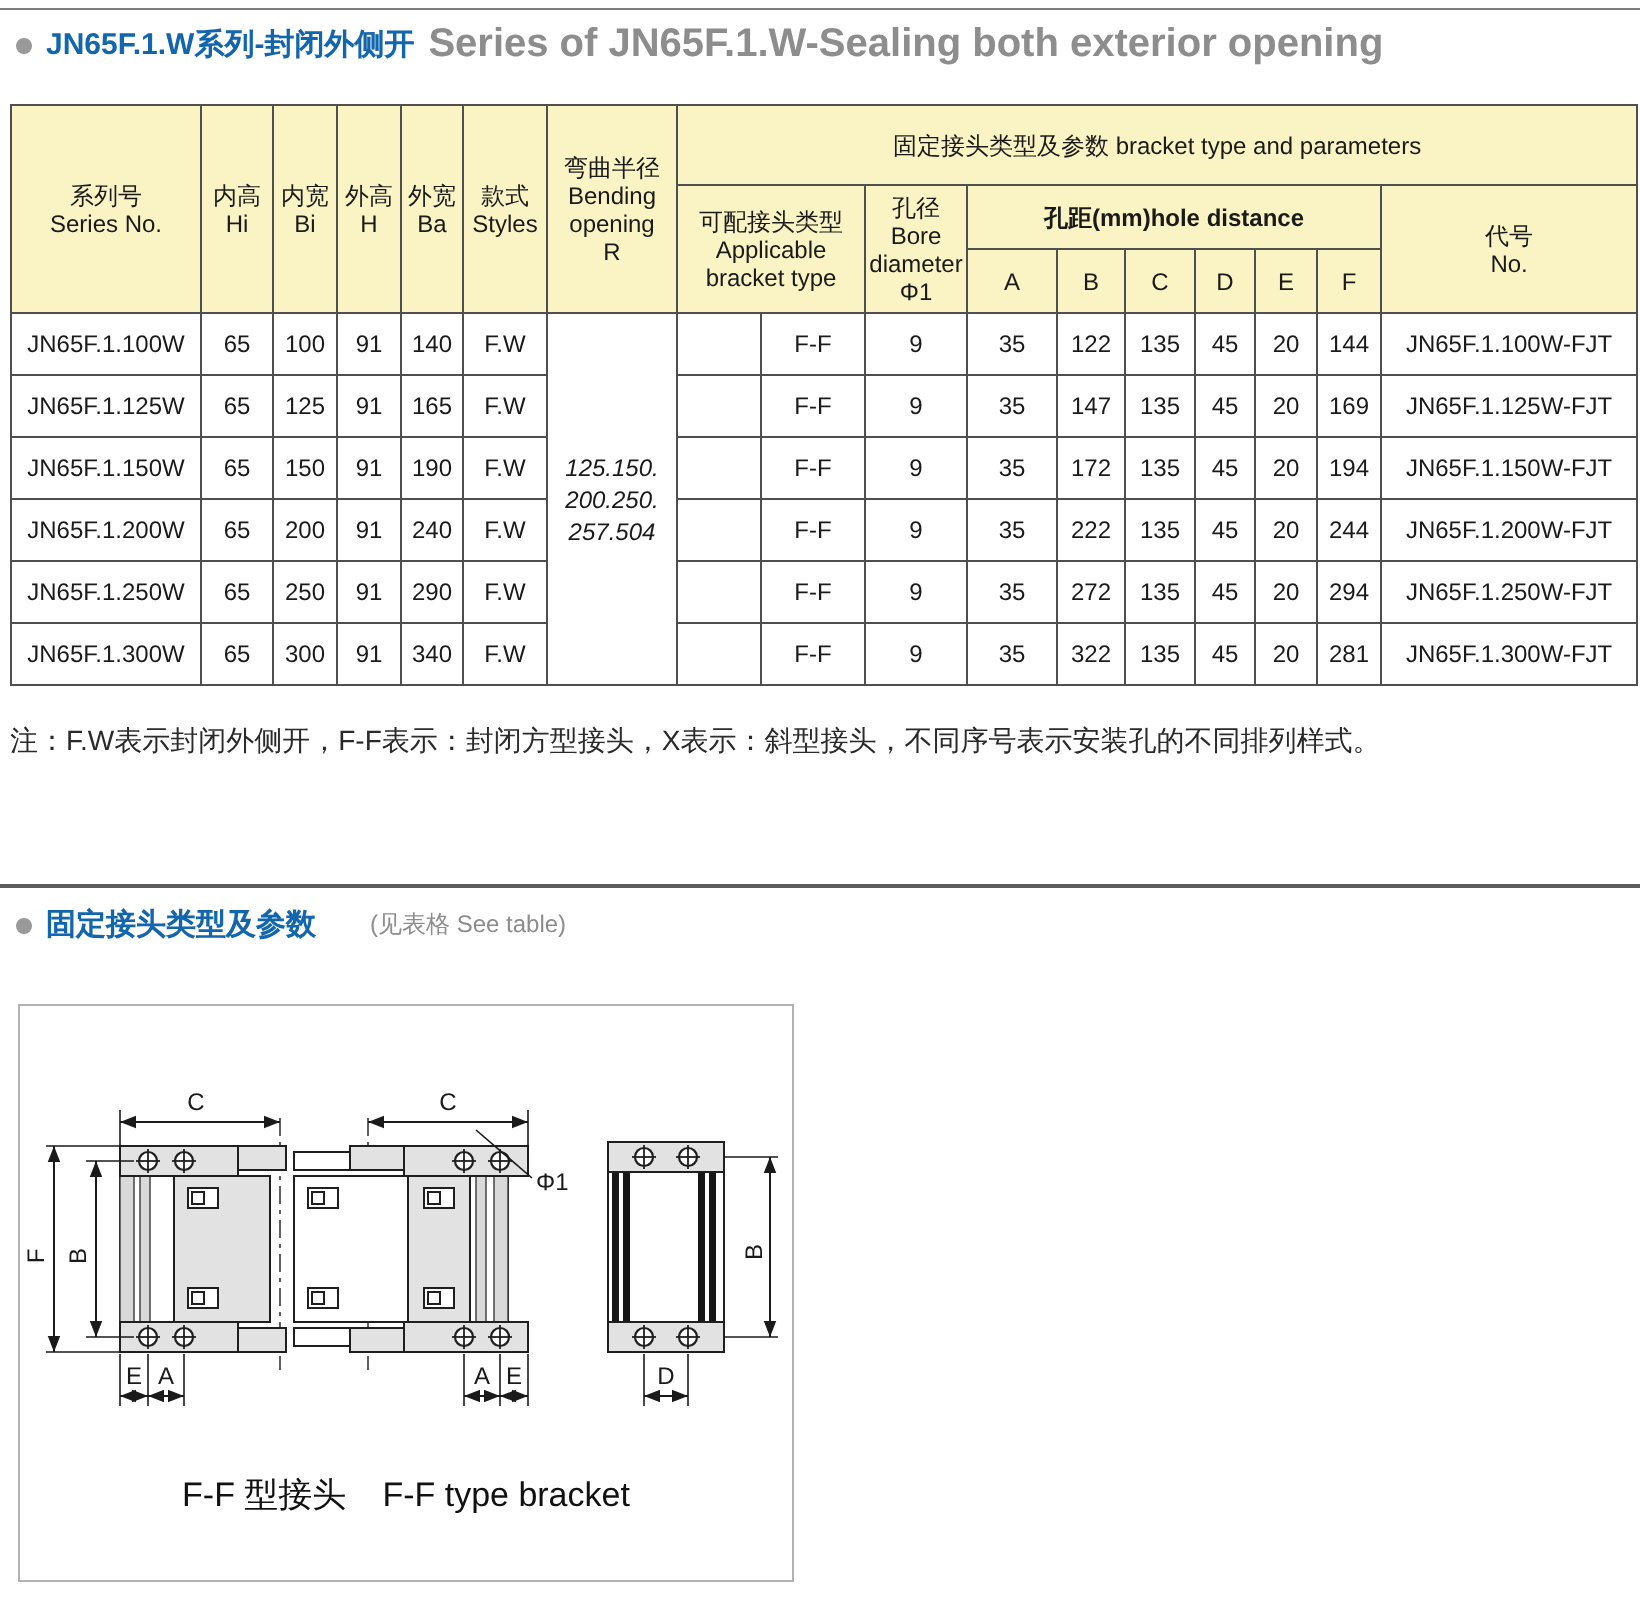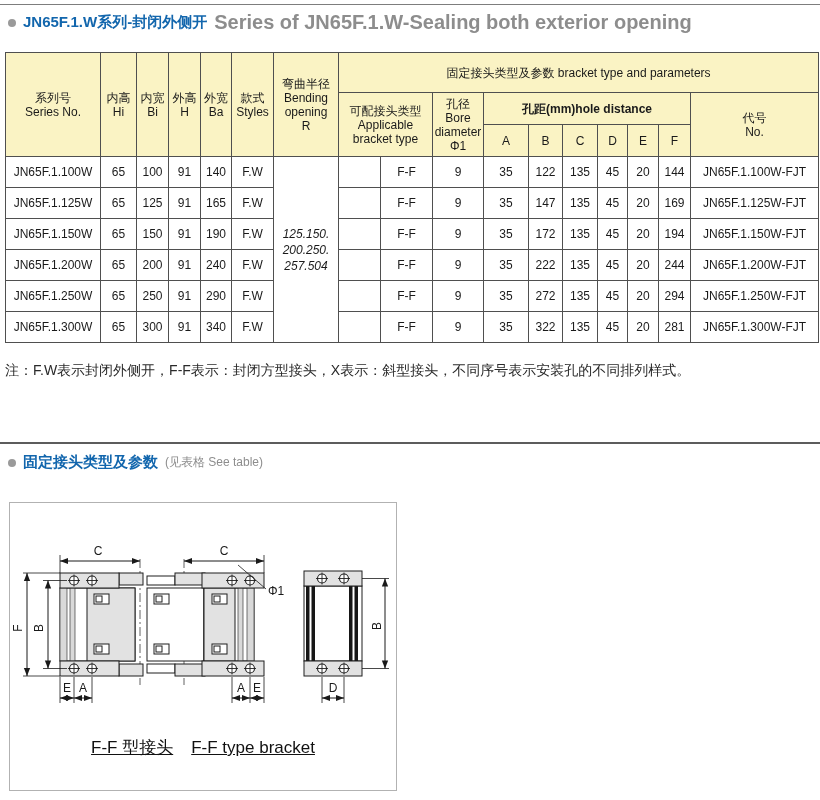--- a/index.html
+++ b/index.html
@@ -22,24 +22,24 @@
   tbody td { height:31px; }
   td.al { text-align:left; padding-left:7px; }
   td.code { padding-left:5px;border-radius:13px; }
   td.bend { line-height:16px;font-style:italic; }
 
   .notes { position:absolute; left:5px; top:360px; width:812px; font-size:14px; line-height:20px; color:#2a2a2a; }
   .notes p { margin:0; }
 
   .divider { position:absolute; left:0; top:442px; width:820px; height:2px; background:#5c5c5c; }
   .section-row { position:absolute; left:8px; top:453px; display:flex; align-items:center; gap:7px; white-space:nowrap; }
-  .see-table { color:#8d8d8d; font-size:12px; margin-left:0; }
+  .see-table { color:#8d8d8d; font-size:12px; margin-left:20px; }
 
   .drawing-box { position:absolute; left:9px; top:502px; width:388px; height:289px; border:1px solid #b2b2b2; background:#fff; }
-  .caption { position:absolute; left:0; top:233px; width:100%; text-align:center; font-size:17px; color:#111;text-decoration:underline; }
+  .caption { position:absolute; left:0; top:233px; width:100%; text-align:center; font-size:17px; color:#111; }
   .caption .sp { display:inline-block; width:18px; }
 
   svg text { font-family:"Liberation Sans","DejaVu Sans",sans-serif; font-size:12px; fill:#1a1a1a; }
   .fillg { fill:#e2e2e2; stroke:#1f1f1f; stroke-width:1; }
   .fillw { fill:#ffffff; stroke:#1f1f1f; stroke-width:1; }
   .band  { fill:#d9d9d9; stroke:#3a3a3a; stroke-width:0.7; }
   .dim   { stroke:#1a1a1a; stroke-width:1; fill:none; }
   .ext   { stroke:#1a1a1a; stroke-width:0.8; fill:none; }
   .cl    { stroke:#3a3a3a; stroke-width:0.8; stroke-dasharray:9 3 2 3; fill:none; }
   .bolt  { fill:#fff; stroke:#1f1f1f; stroke-width:1.1; }

